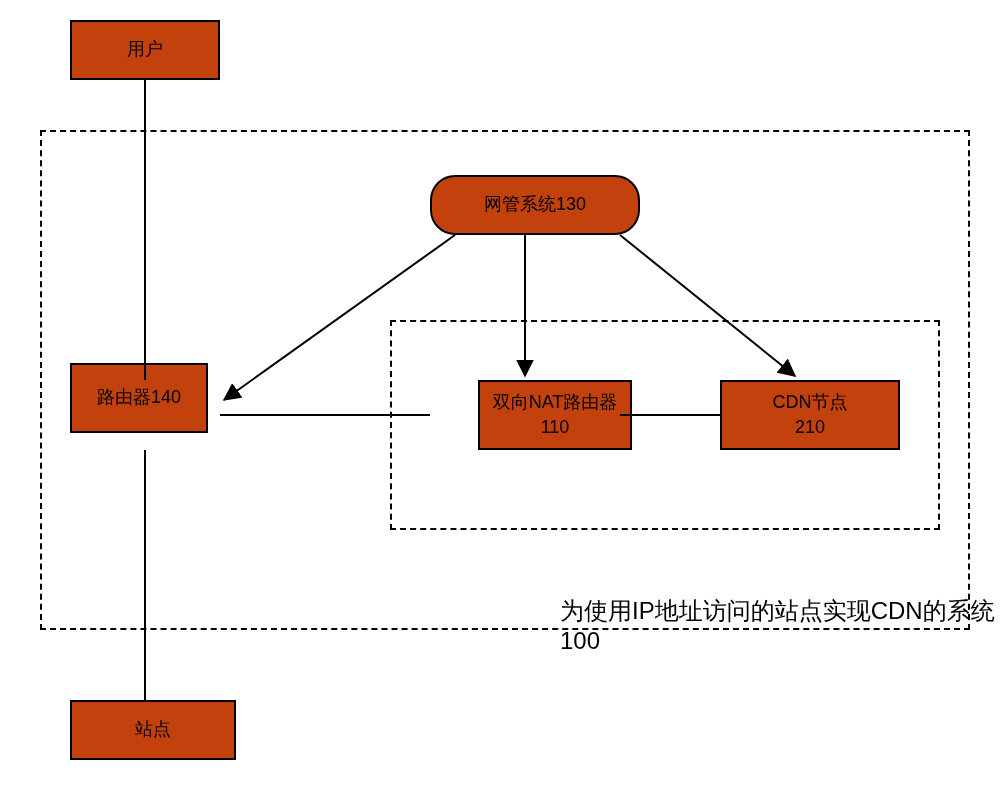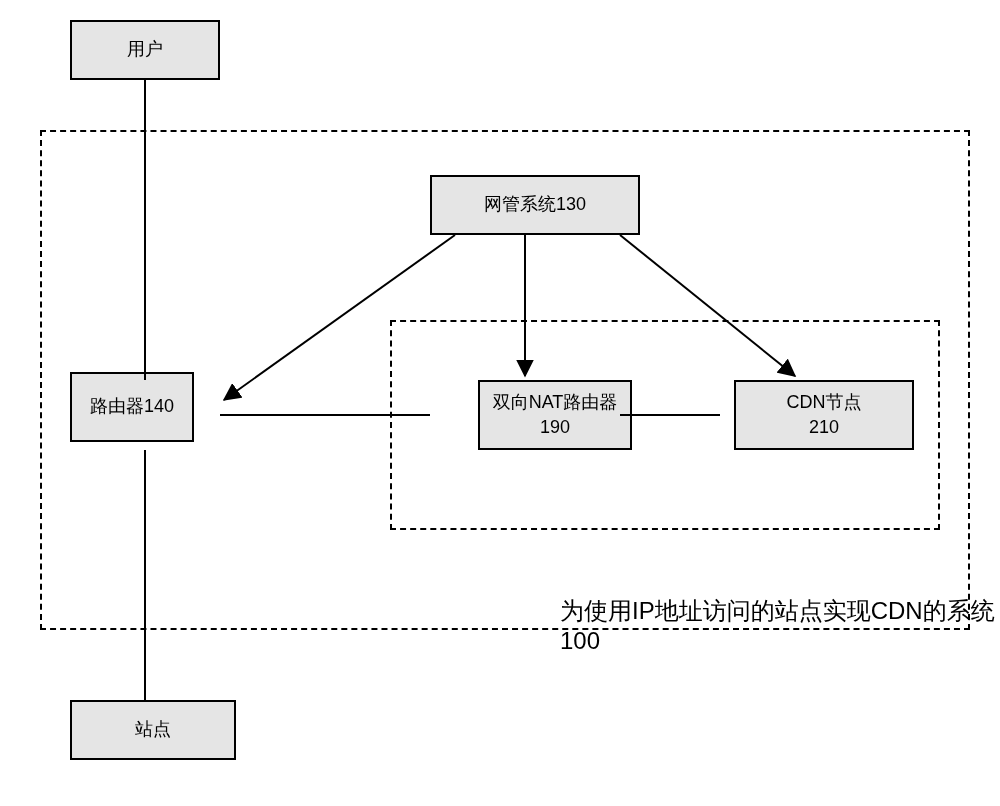--- a/index.html
+++ b/index.html
@@ -9,21 +9,21 @@
     height: 806px;
     position: relative;
     background: #fff;
     font-family: "SimSun", "Microsoft YaHei", sans-serif;
     font-size: 18px;
     color: #000;
   }
   .box {
     position: absolute;
     border: 2px solid #000;
-    background: #e5e5e5;
+    background: #c2410c;
     display: flex;
     align-items: center;
     justify-content: center;
     text-align: center;
     line-height: 1.4;
   }
   .dashed {
     border-style: dashed;
     background: transparent;
   }
@@ -44,36 +44,36 @@
 <body>
 
 <div class="box" style="left:70px; top:20px; width:150px; height:60px;">
   <span>用户</span>
 </div>
 
 <div class="box dashed" style="left:40px; top:130px; width:930px; height:500px;"></div>
 
 <div class="label" style="left:560px; top:595px;">为使用IP地址访问的站点实现CDN的系统100</div>
 
-<div class="box" style="left:430px; top:175px; width:210px; height:60px;">
+<div class="box" style="left:430px; top:175px; width:210px; height:60px;border-radius:25px;">
   <span>网管系统130</span>
 </div>
 
-<div class="box" style="left:70px; top:372px; width:124px; height:70px;text-align:right;">
+<div class="box" style="left:70px; top:363px; width:138px; height:70px;text-align:right;">
   <span>路由器140</span>
 </div>
 
 <div class="box dashed" style="left:390px; top:320px; width:550px; height:210px;"></div>
 
 <div class="box" style="left:430px; top:380px; width:154px; height:70px; flex-direction:column;margin-left:48px;">
   <span>双向NAT路由器</span>
-  <span>190</span>
+  <span>110</span>
 </div>
 
-<div class="box" style="left:720px; top:380px; width:180px; height:70px; flex-direction:column;margin-left:14px;">
+<div class="box" style="left:720px; top:380px; width:180px; height:70px; flex-direction:column;">
   <span>CDN节点</span>
   <span>210</span>
 </div>
 
 <div class="box" style="left:70px; top:700px; width:166px; height:60px;">
   <span>站点</span>
 </div>
 
 <svg class="overlay">
   <defs>

